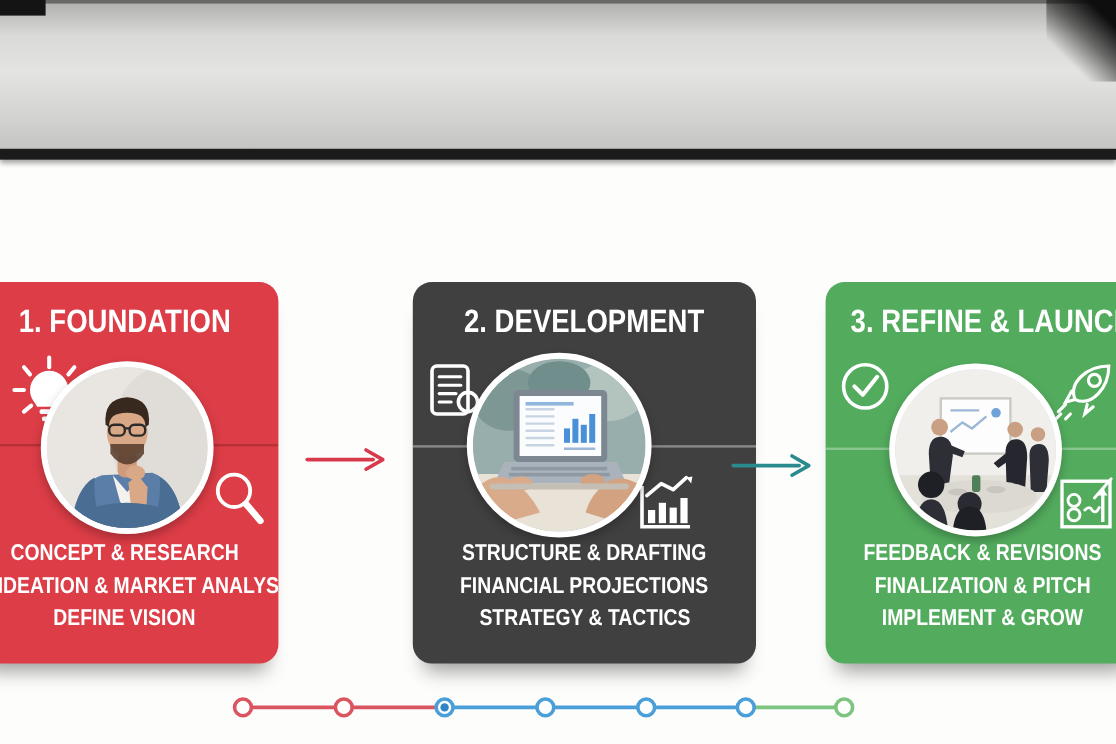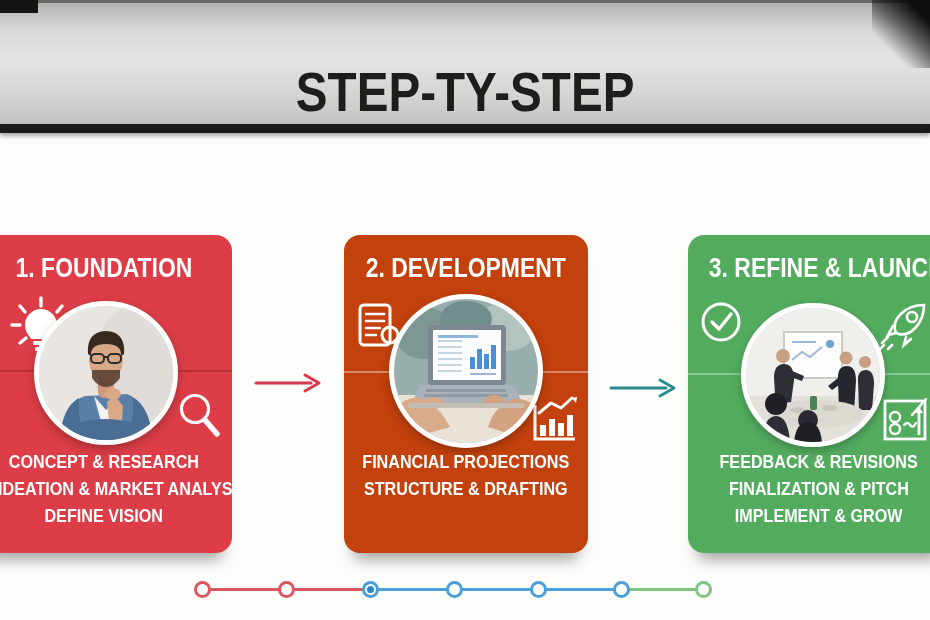--- a/index.html
+++ b/index.html
@@ -21,21 +21,21 @@
     box-shadow:0 3px 4px rgba(0,0,0,.35);}
   .title-line{position:absolute;left:0;width:930px;text-align:center;
     font-weight:bold;font-size:56px;line-height:56px;color:#1d1d1d;letter-spacing:0px;}
   .title-line1{top:8px;}
   .title-line2{top:64px;}
 
   
   .card{position:absolute;top:235px;height:318px;border-radius:16px;overflow:hidden;
     box-shadow:0 16px 16px -10px rgba(0,0,0,.38);}
   .card-red{left:-24px;width:256px;background:#dc3d46;}
-  .card-blue{left:344px;width:244px;background:#c2410c;}
+  .card-blue{left:344px;width:286px;background:#404040;}
   .card-green{left:688px;width:262px;background:#53ac5e;}
   .card-title{position:absolute;left:0;top:16px;width:100%;text-align:center;
     color:#fff;font-weight:bold;font-size:27px;line-height:34px;}
   .card-divider{position:absolute;left:0;width:100%;height:2px;}
   .card-red  .card-divider{top:135px;background:rgba(60,0,8,.22);}
   .card-blue .card-divider{top:136px;background:rgba(255,255,255,.38);}
   .card-green .card-divider{top:138px;background:rgba(255,255,255,.32);}
   .photo-ring{position:absolute;border-radius:50%;border:5px solid #ffffff;
     box-shadow:0 4px 8px rgba(0,0,0,.25);overflow:hidden;background:#ddd;}
   .card-red  .photo-ring{left:58px;top:66px;width:134px;height:134px;}
@@ -66,21 +66,20 @@
   .dot-active-fill{position:absolute;left:2px;top:2px;width:7px;height:7px;border-radius:50%;
     background:#2e86c7;}
 </style>
 </head>
 <body>
 
 <div class="header">
   <div class="header-topline"></div>
   <div class="header-corner-left"></div>
   <div class="header-corner-right"></div>
-  <div class="title-line title-line2"><span class="condensed">STEP-TY-STEP</span></div>
   <div class="header-bottom-bar"></div>
 </div>
 
 <div class="card card-red">
   <div class="card-title"><span class="condensed">1. FOUNDATION</span></div>
   <div class="card-divider"></div>
 
   <div class="corner-icon" style="left:32px;top:60px;">
     <svg width="66" height="66" viewBox="0 0 66 66">
       <g stroke="#fff" stroke-width="3.4" stroke-linecap="round">
@@ -196,22 +195,23 @@
       </g>
       <path d="M0 110 q18-18 34-8 q14 10 22 26 l-56 16 z" fill="#d9ab8a"></path>
       <path d="M144 108 q-20-14-34-4 q-12 10-16 24 l50 16 z" fill="#d2a281"></path>
       <ellipse cx="40" cy="104" rx="10" ry="6" fill="#d9ab8a"></ellipse>
       <ellipse cx="100" cy="102" rx="10" ry="6" fill="#d2a281"></ellipse>
       <rect x="14" y="104" width="116" height="5" rx="2.5" fill="#c4beb4"></rect>
     </svg>
   </div>
 
   <div class="card-lines">
+    <div><span class="condensed">STRUCTURE &amp; DRAFTING</span></div>
     <div><span class="condensed">FINANCIAL PROJECTIONS</span></div>
-    <div><span class="condensed">STRUCTURE &amp; DRAFTING</span></div>
+    <div><span class="condensed">STRATEGY &amp; TACTICS</span></div>
   </div>
 </div>
 
 <div class="card card-green">
   <div class="card-title"><span class="condensed">3. REFINE &amp; LAUNCH</span></div>
   <div class="card-divider"></div>
 
   <div class="corner-icon" style="left:12px;top:66px;">
     <svg width="42" height="42" viewBox="0 0 42 42">
       <circle cx="21" cy="21" r="18" fill="none" stroke="#fff" stroke-width="3"></circle>

